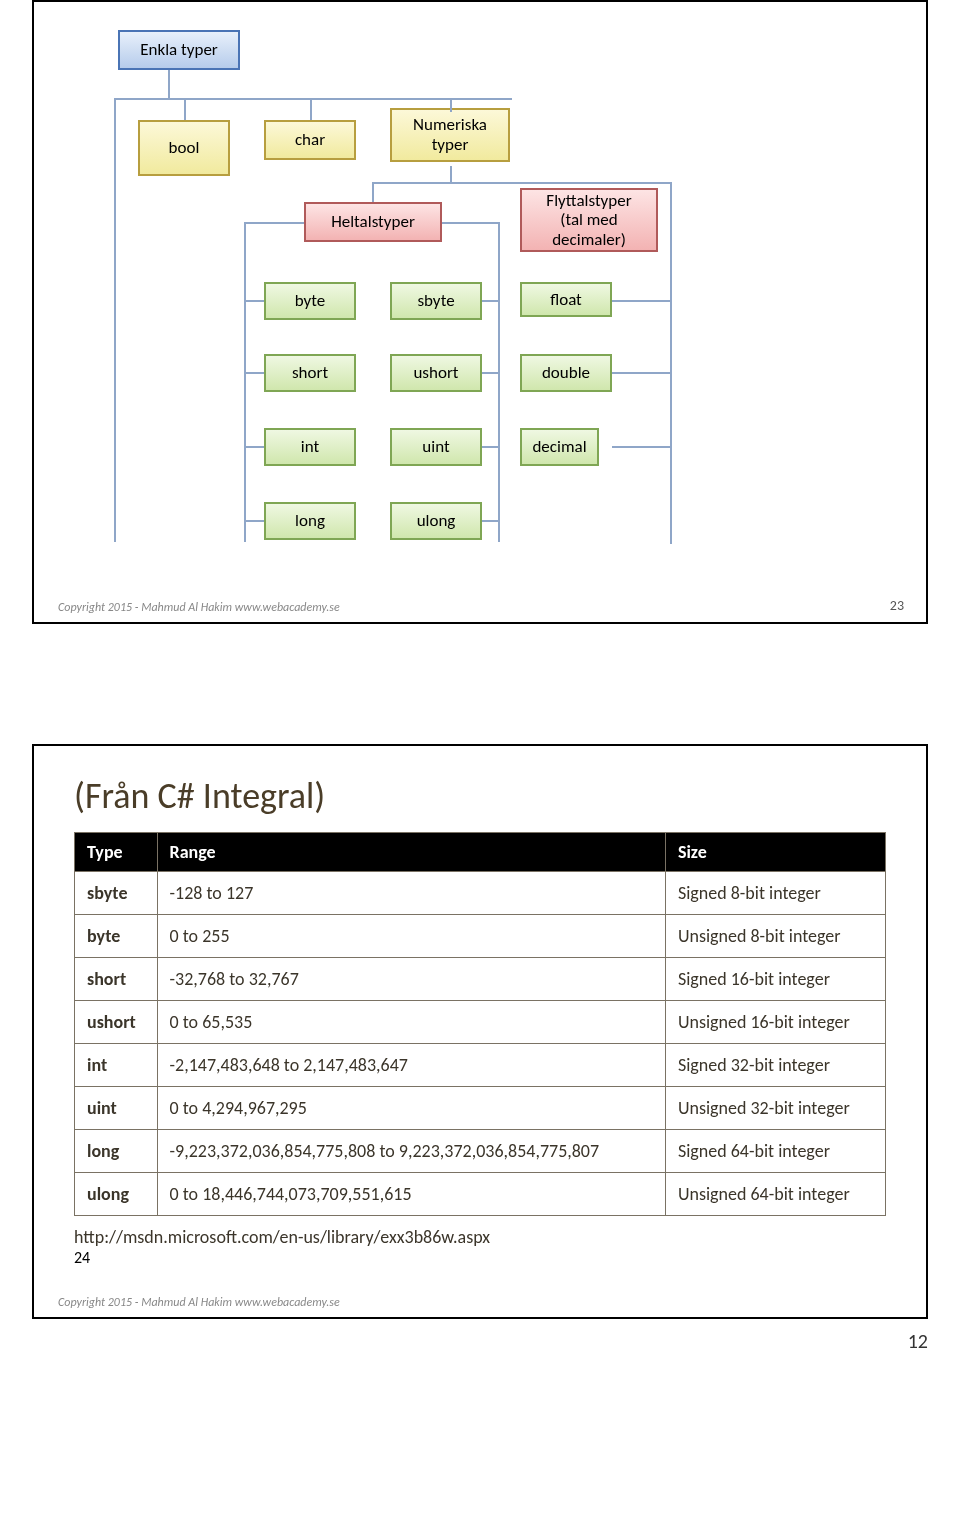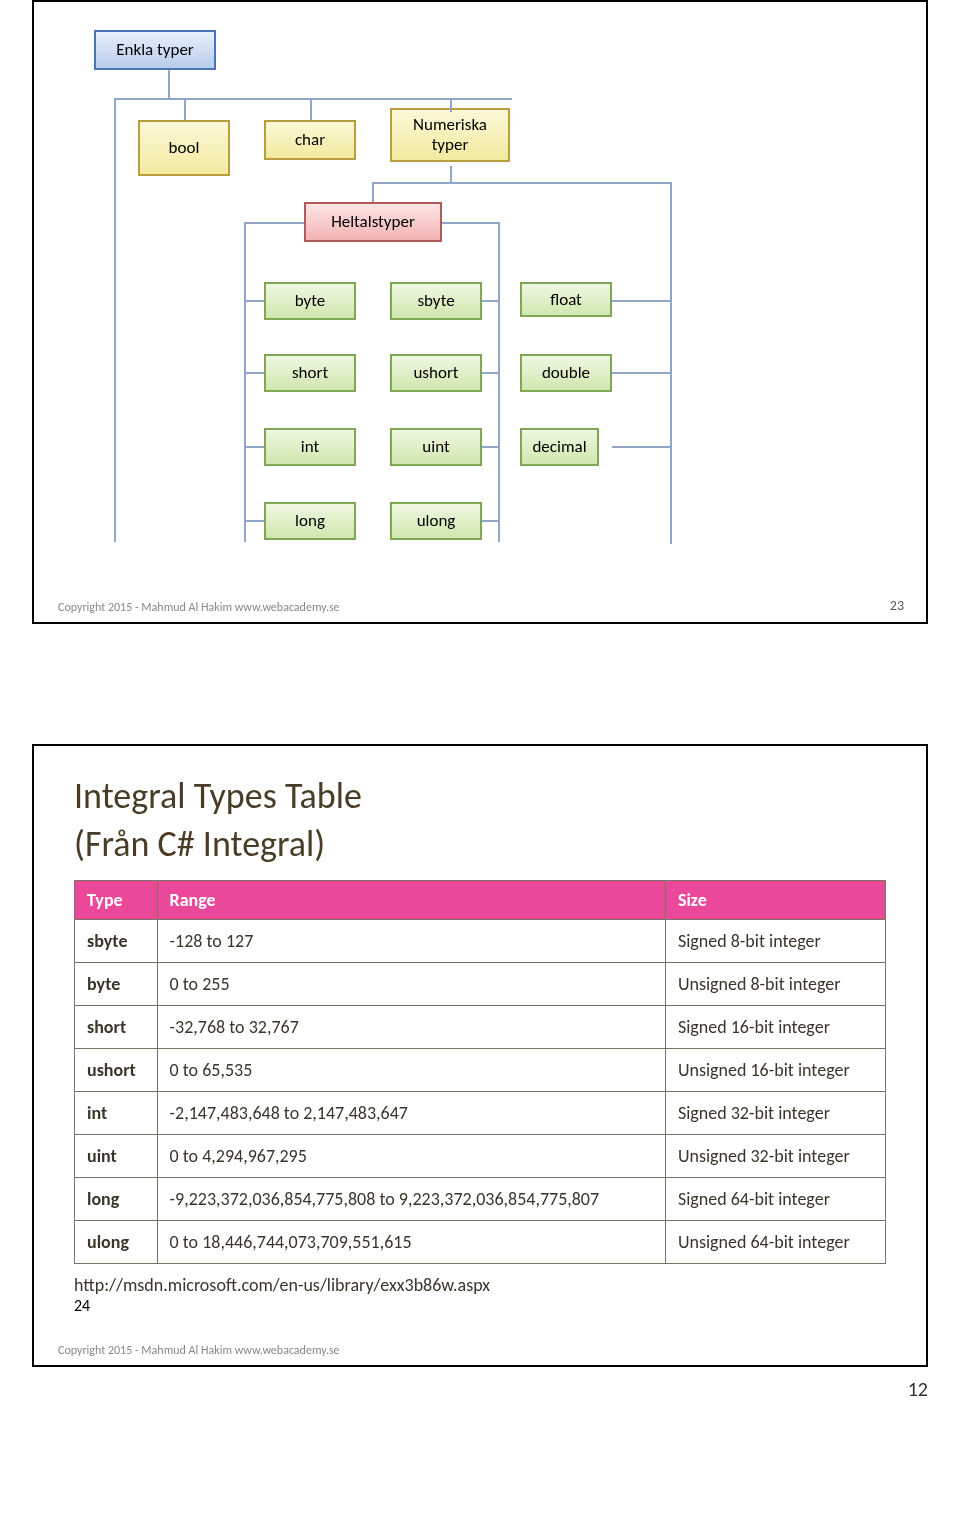--- a/index.html
+++ b/index.html
@@ -49,20 +49,21 @@
   .connector {
     position: absolute;
     background:#8fa6c8;
   }
   .footer-line {
     position: absolute;
     left: 24px;
     bottom: 8px;
     font-size: 12px;
     color:#888;
+    font-style:italic;
   }
   .slide .pn {
     position:absolute; right:22px; bottom:8px;
     font-size:14px; color:#555;
   }
 
   
   .slide2 {
     border: 2px solid #000;
     margin: 0 32px 0 32px;
@@ -80,21 +81,21 @@
     color:#4a3d28;
     font-weight: 400;
     margin: 0 0 14px 0;
   }
   table.types {
     border-collapse: collapse;
     width: 100%;
     font-size: 18px;
   }
   table.types th {
-    background:#ec4899;
+    background:#000000;
     color:#fff;
     text-align:left;
     font-weight:700;
     padding: 8px 12px;
     border: 1px solid #7a7264;
   }
   table.types td {
     padding: 10px 12px;
     border: 1px solid #7a7264;
     color:#3b352a;
@@ -114,28 +115,31 @@
   }
 </style>
 </head>
 <body>
 
 <div class="page">
 
   <div class="slide">
     <div class="diagram">
 
-      <div class="node blue" style="left:40px;top:8px;width:122px;height:40px">Enkla typer</div>
+      <div class="node blue" style="left:64px;top:8px;width:122px;height:40px">Enkla typer</div>
 
       <div class="node yellow" style="left:84px;top:98px;width:92px;height:56px">bool</div>
       <div class="node yellow" style="left:210px;top:98px;width:92px;height:40px">char</div>
       <div class="node yellow" style="left:336px;top:86px;width:120px;height:54px;white-space:pre-line">Numeriska
 typer</div>
 
       <div class="node red" style="left:250px;top:180px;width:138px;height:40px">Heltalstyper</div>
+      <div class="node red" style="left:466px;top:166px;width:138px;height:64px;white-space:pre-line">Flyttalstyper
+(tal med
+decimaler)</div>
 
       <div class="node green" style="left:210px;top:260px;width:92px;height:38px">byte</div>
       <div class="node green" style="left:336px;top:260px;width:92px;height:38px">sbyte</div>
       <div class="node green" style="left:466px;top:260px;width:92px;height:35px">float</div>
 
       <div class="node green" style="left:210px;top:332px;width:92px;height:38px">short</div>
       <div class="node green" style="left:336px;top:332px;width:92px;height:38px">ushort</div>
       <div class="node green" style="left:466px;top:332px;width:92px;height:38px">double</div>
 
       <div class="node green" style="left:210px;top:406px;width:92px;height:38px">int</div>
@@ -174,21 +178,20 @@
       <div class="connector" style="left:558px;top:278px;width:60px;height:2px"></div>
       <div class="connector" style="left:558px;top:350px;width:60px;height:2px"></div>
       <div class="connector" style="left:558px;top:424px;width:60px;height:2px"></div>
     </div>
 
     <div class="footer-line">Copyright 2015 - Mahmud Al Hakim www.webacademy.se</div>
     <div class="pn">23</div>
   </div>
 
   <div class="slide2">
-    <h1 class="title">Integral Types Table</h1>
     <h1 class="subtitle">(Från C# Integral)</h1>
 
     <table class="types">
       <thead>
         <tr>
           <th>Type</th>
           <th>Range</th>
           <th>Size</th>
         </tr>
       </thead>

